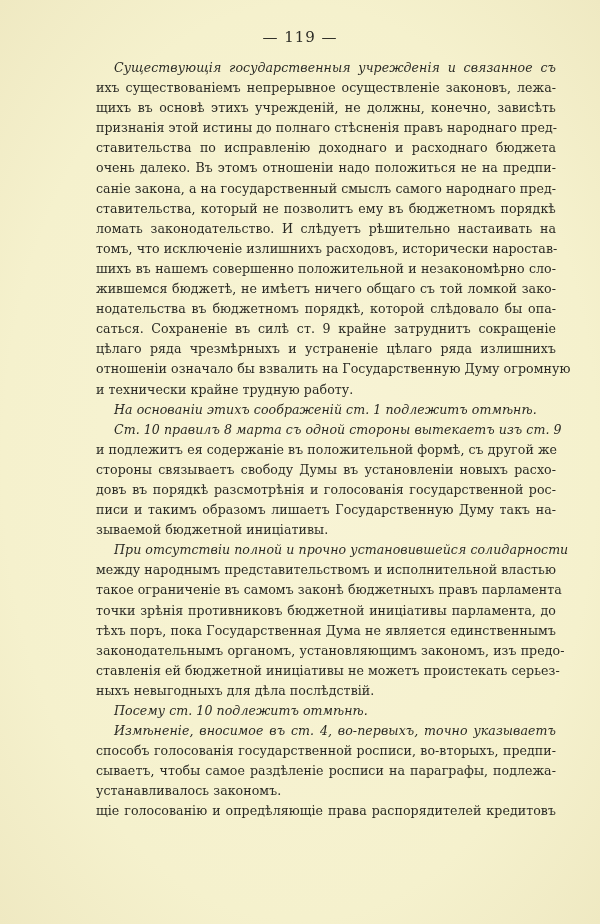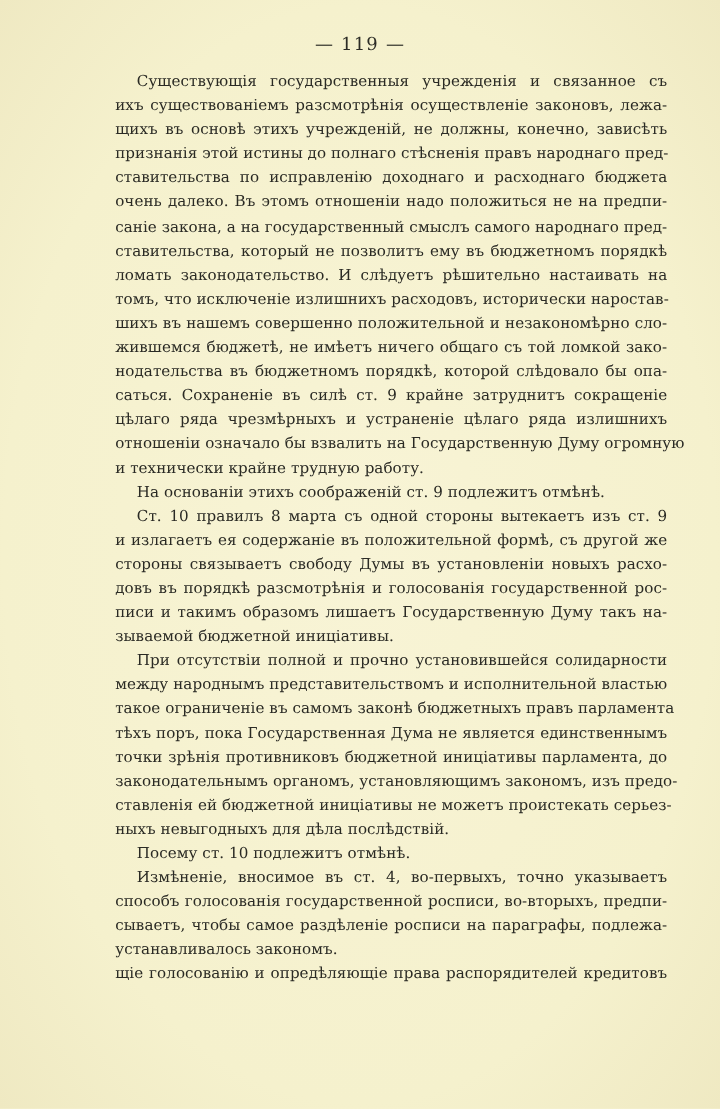--- a/index.html
+++ b/index.html
@@ -47,69 +47,70 @@
       text-align: justify;
       text-align-last: justify;
       letter-spacing: 0.05px;
       word-spacing: 0px;
     }
     .line.last {
       text-align-last: left;
     }
     .line.indent {
       padding-left: 18px;
+      font-style: italic;
     }
   </style>
 </head>
 <body>
 
 <div class="page">
   <div class="page-number">— 119 —</div>
 
   <div class="text-block">
 
     <div>
       <div class="line indent">Существующія государственныя учрежденія и связанное съ</div>
-      <div class="line">ихъ существованіемъ разсмотрѣнія осуществленіе законовъ, лежа-</div>
+      <div class="line">ихъ существованіемъ непрерывное осуществленіе законовъ, лежа-</div>
       <div class="line">щихъ въ основѣ этихъ учрежденій, не должны, конечно, зависѣть</div>
       <div class="line">признанія этой истины до полнаго стѣсненія правъ народнаго пред-</div>
       <div class="line">ставительства по исправленію доходнаго и расходнаго бюджета</div>
       <div class="line">очень далеко. Въ этомъ отношеніи надо положиться не на предпи-</div>
       <div class="line">саніе закона, а на государственный смыслъ самого народнаго пред-</div>
       <div class="line">ставительства, который не позволитъ ему въ бюджетномъ порядкѣ</div>
       <div class="line">ломать законодательство. И слѣдуетъ рѣшительно настаивать на</div>
       <div class="line">томъ, что исключеніе излишнихъ расходовъ, исторически наростав-</div>
       <div class="line">шихъ въ нашемъ совершенно положительной и незакономѣрно сло-</div>
       <div class="line">жившемся бюджетѣ, не имѣетъ ничего общаго съ той ломкой зако-</div>
       <div class="line">нодательства въ бюджетномъ порядкѣ, которой слѣдовало бы опа-</div>
       <div class="line">саться. Сохраненіе въ силѣ ст. 9 крайне затруднитъ сокращеніе</div>
       <div class="line">цѣлаго ряда чрезмѣрныхъ и устраненіе цѣлаго ряда излишнихъ</div>
       <div class="line">отношеніи означало бы взвалить на Государственную Думу огромную</div>
       <div class="line last">и технически крайне трудную работу.</div>
     </div>
 
     <div>
-      <div class="line indent last">На основаніи этихъ соображеній ст. 9 подлежитъ отмѣнѣ.</div>
+      <div class="line indent last">На основаніи этихъ соображеній ст. 1 подлежитъ отмѣнѣ.</div>
     </div>
 
     <div>
       <div class="line indent">Ст. 10 правилъ 8 марта съ одной стороны вытекаетъ изъ ст. 9</div>
-      <div class="line">и излагаетъ ея содержаніе въ положительной формѣ, съ другой же</div>
+      <div class="line">и подлежитъ ея содержаніе въ положительной формѣ, съ другой же</div>
       <div class="line">стороны связываетъ свободу Думы въ установленіи новыхъ расхо-</div>
       <div class="line">довъ въ порядкѣ разсмотрѣнія и голосованія государственной рос-</div>
       <div class="line">писи и такимъ образомъ лишаетъ Государственную Думу такъ на-</div>
       <div class="line last">зываемой бюджетной иниціативы.</div>
     </div>
 
     <div>
       <div class="line indent">При отсутствіи полной и прочно установившейся солидарности</div>
       <div class="line">между народнымъ представительствомъ и исполнительной властью</div>
       <div class="line">такое ограниченіе въ самомъ законѣ бюджетныхъ правъ парламента</div>
+      <div class="line">точки зрѣнія противниковъ бюджетной иниціативы парламента, до</div>
       <div class="line">тѣхъ поръ, пока Государственная Дума не является единственнымъ</div>
-      <div class="line">точки зрѣнія противниковъ бюджетной иниціативы парламента, до</div>
       <div class="line">законодательнымъ органомъ, установляющимъ закономъ, изъ предо-</div>
       <div class="line">ставленія ей бюджетной иниціативы не можетъ проистекать серьез-</div>
       <div class="line last">ныхъ невыгодныхъ для дѣла послѣдствій.</div>
     </div>
 
     <div>
       <div class="line indent last">Посему ст. 10 подлежитъ отмѣнѣ.</div>
     </div>
 
     <div>

